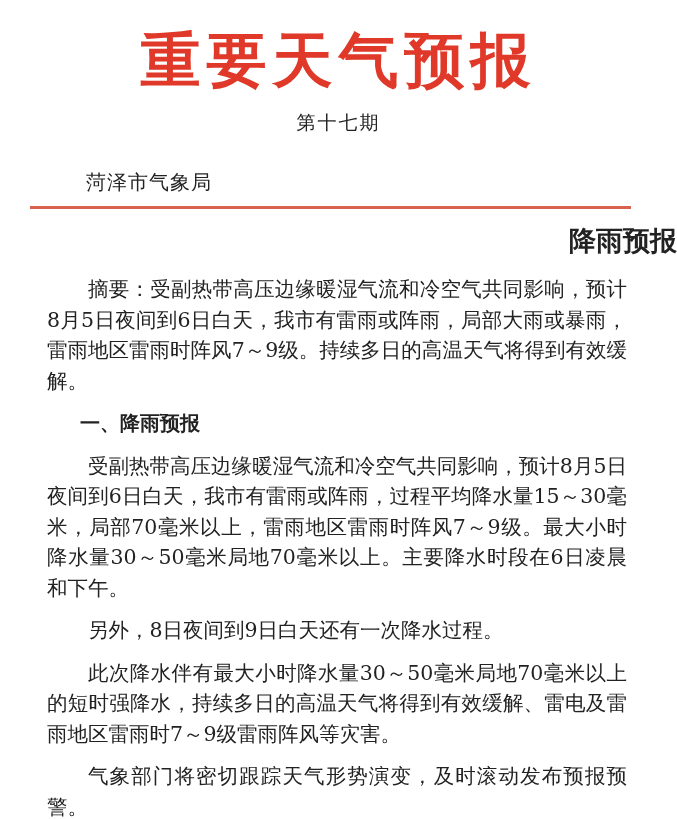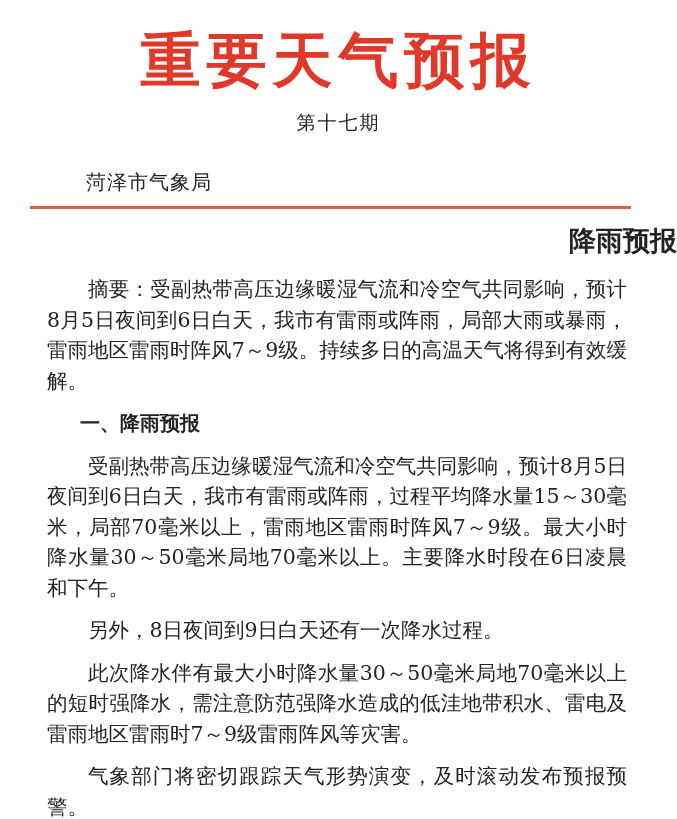--- a/index.html
+++ b/index.html
@@ -115,15 +115,15 @@
 
 <div class="section-title">降雨预报</div>
 
 <div class="body">
   <p class="para">摘要：受副热带高压边缘暖湿气流和冷空气共同影响，预计8月5日夜间到6日白天，我市有雷雨或阵雨，局部大雨或暴雨，雷雨地区雷雨时阵风7～9级。持续多日的高温天气将得到有效缓解。</p>
 
   <p class="heading">一、降雨预报</p>
   <p class="para">受副热带高压边缘暖湿气流和冷空气共同影响，预计8月5日夜间到6日白天，我市有雷雨或阵雨，过程平均降水量15～30毫米，局部70毫米以上，雷雨地区雷雨时阵风7～9级。最大小时降水量30～50毫米局地70毫米以上。主要降水时段在6日凌晨和下午。</p>
   <p class="para">另外，8日夜间到9日白天还有一次降水过程。</p>
 
-  <p class="para">此次降水伴有最大小时降水量30～50毫米局地70毫米以上的短时强降水，需注意防范强降水造成的低洼地带积水、雷电及雷雨地区雷雨时7～9级雷雨阵风等灾害。</p>
+  <p class="para">此次降水伴有最大小时降水量30～50毫米局地70毫米以上的短时强降水，持续多日的高温天气将得到有效缓解、雷电及雷雨地区雷雨时7～9级雷雨阵风等灾害。</p>
   <p class="para">气象部门将密切跟踪天气形势演变，及时滚动发布预报预警。</p>
 </div>
 
 </body></html>

